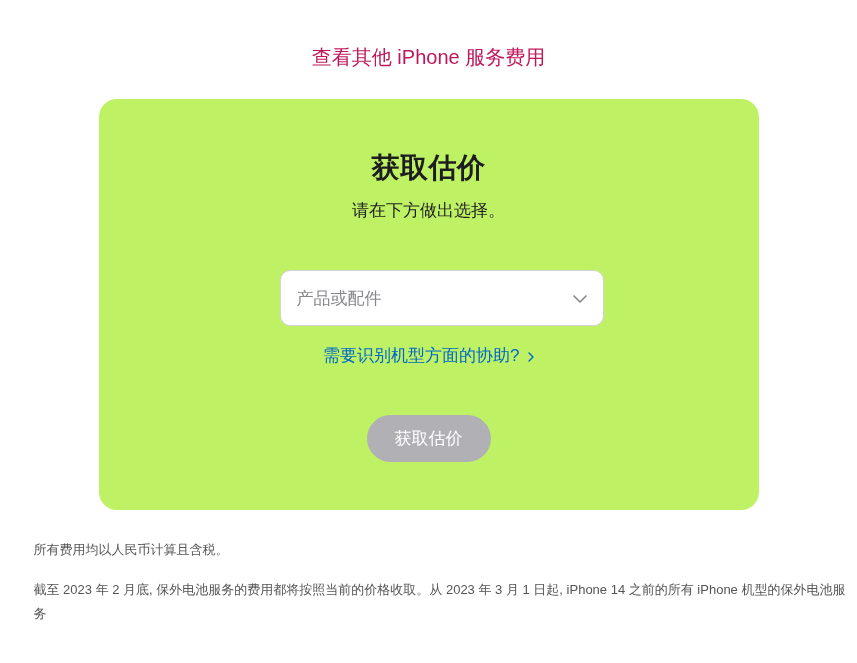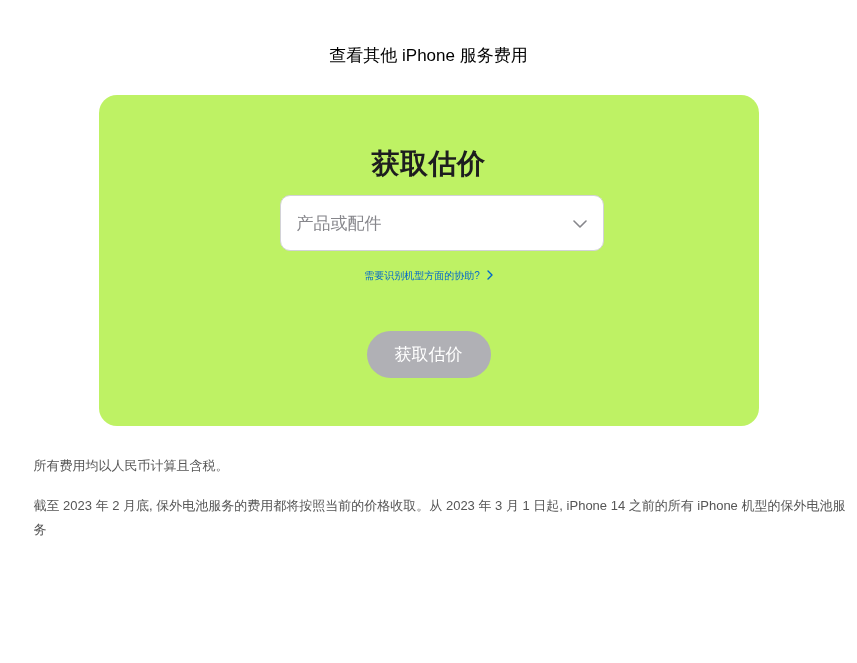--- a/index.html
+++ b/index.html
@@ -12,23 +12,23 @@
       overflow: hidden;
     }
     .page {
       padding: 20px 10px 0;
     }
     .top-link {
       text-align: center;
       margin: 24px 0 28px;
     }
     .top-link a {
-      color: #000000;
+      color: #be185d;
       text-decoration: none;
-      font-size: 17px;
+      font-size: 20px;
     }
     .card {
       background: #bef264;
       border-radius: 18px;
       max-width: 660px;
       margin: 0 auto;
       padding: 50px 48px 48px;
       text-align: center;
     }
     .card-title {
@@ -64,21 +64,21 @@
       position: relative;
     }
     .select-box .chev {
       position: absolute;
       right: 16px;
       top: 50%;
       transform: translateY(-50%);
       color: #86868b;
     }
     .help-link {
-      font-size: 10px;
+      font-size: 17px;
       margin: -8px 0 48px;
     }
     .help-link a {
       color: #0066cc;
       text-decoration: none;
     }
     .help-link .chev-right {
       display: inline-block;
       margin-left: 4px;
       vertical-align: -1px;
@@ -110,20 +110,21 @@
 <body>
 
 <div class="page">
 
   <div class="top-link">
     <a>查看其他 iPhone 服务费用</a>
   </div>
 
   <div class="card">
     <h2 class="card-title">获取估价</h2>
+    <div class="card-subtitle">请在下方做出选择。</div>
 
     <div class="select-wrap">
       <div class="select-box">
         <span>产品或配件</span>
         <span class="chev">
           <svg width="14" height="8" viewBox="0 0 14 8" fill="none">
               <path d="M1 1l6 6 6-6" stroke="#86868b" stroke-width="1.6" stroke-linecap="round" stroke-linejoin="round"></path>
             </svg>
         </span>
       </div>

